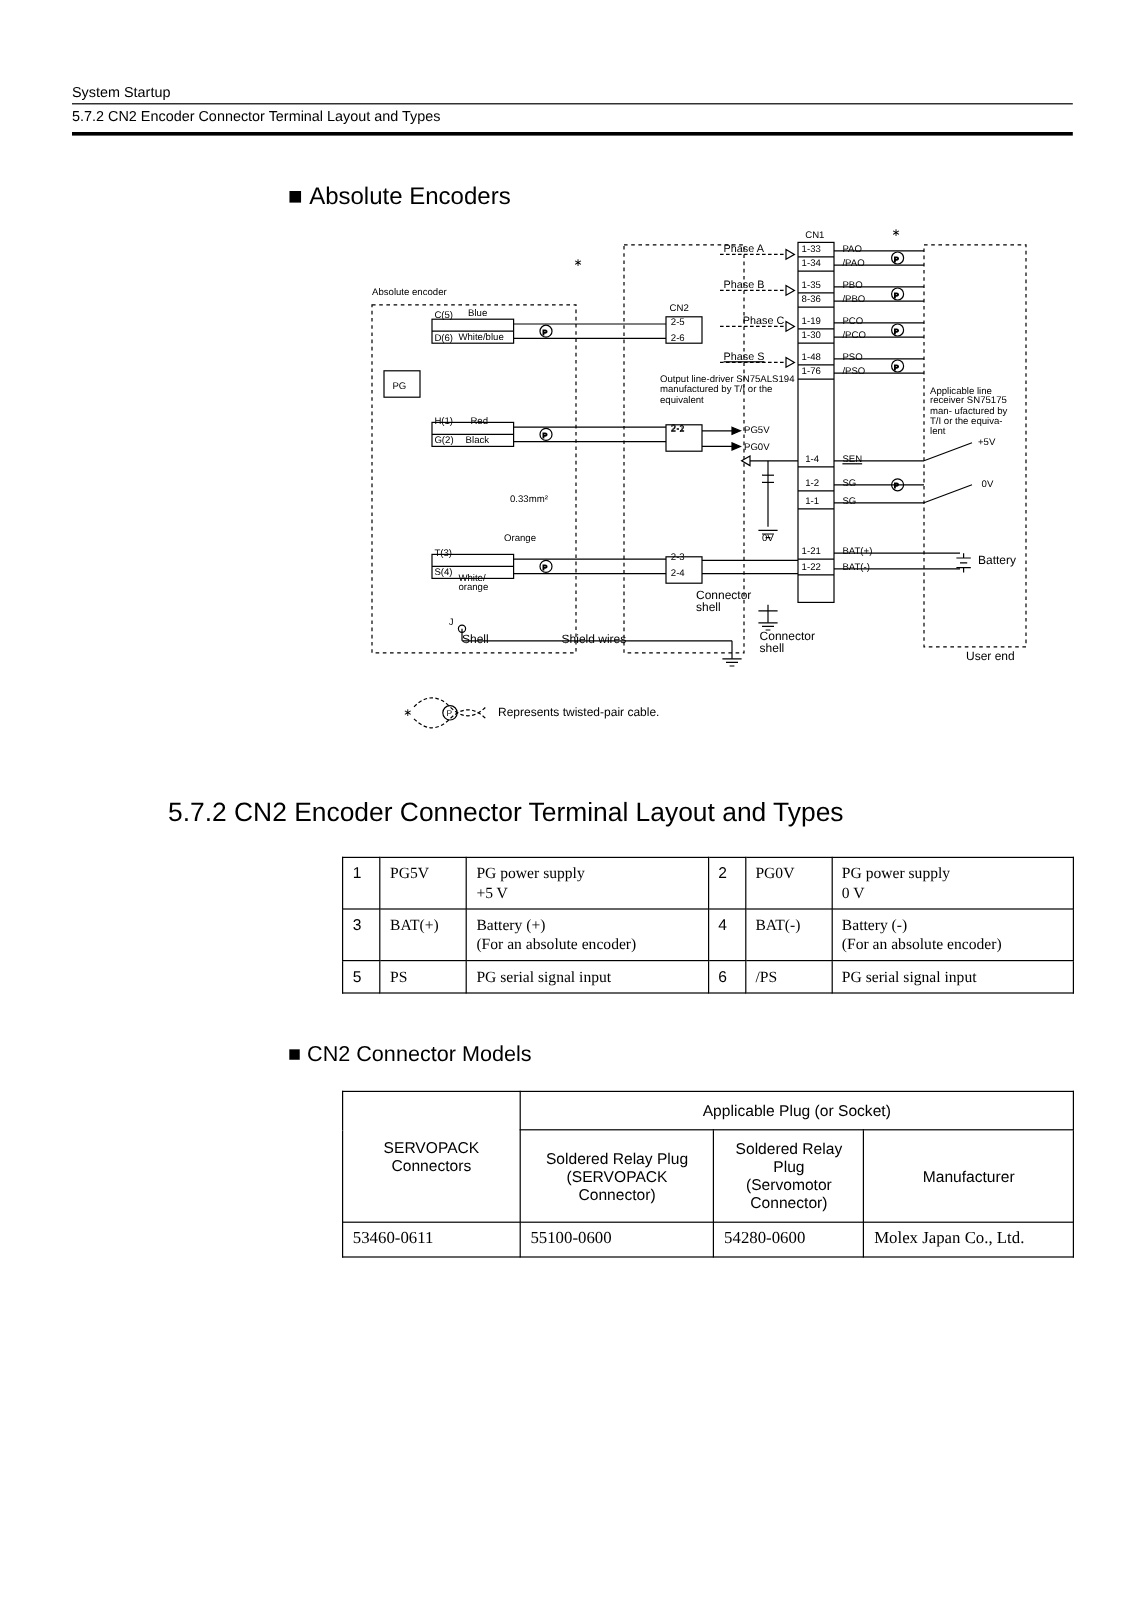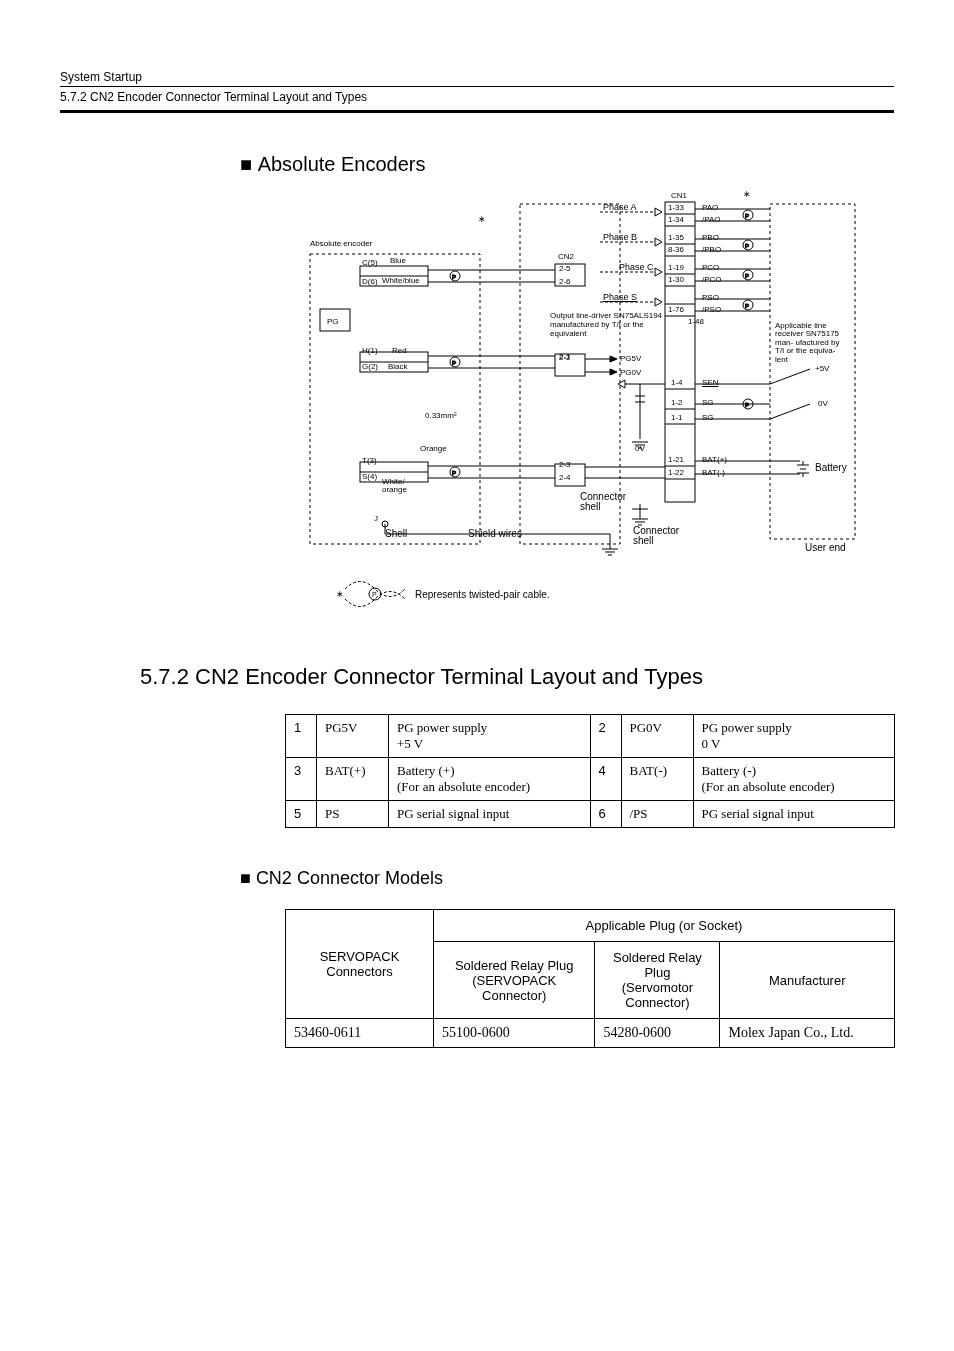--- a/index.html
+++ b/index.html
@@ -298,21 +298,21 @@
     <div class="diag-text" style="left:320px; top:174px;">PG0V</div>
     <div class="diag-text" style="left:335px; top:250px;">0V</div>
 
     <div class="diag-text" style="left:371px; top:-3px;">CN1</div>
     <div class="diag-text" style="left:368px; top:9px;">1-33</div>
     <div class="diag-text" style="left:368px; top:21px;">1-34</div>
     <div class="diag-text" style="left:368px; top:39px;">1-35</div>
     <div class="diag-text" style="left:368px; top:51px;">8-36</div>
     <div class="diag-text" style="left:368px; top:69px;">1-19</div>
     <div class="diag-text" style="left:368px; top:81px;">1-30</div>
-    <div class="diag-text" style="left:388px; top:99px;margin-top:24px;">1-48</div>
+    <div class="diag-text" style="left:368px; top:99px;">1-48</div>
     <div class="diag-text" style="left:368px; top:111px;">1-76</div>
     <div class="diag-text" style="left:371px; top:184px;">1-4</div>
     <div class="diag-text" style="left:371px; top:204px;">1-2</div>
     <div class="diag-text" style="left:371px; top:219px;">1-1</div>
     <div class="diag-text" style="left:368px; top:261px;">1-21</div>
     <div class="diag-text" style="left:368px; top:274px;">1-22</div>
 
     <div class="diag-text" style="left:402px; top:9px;">PAO</div>
     <div class="diag-text" style="left:402px; top:21px;">/PAO</div>
     <div class="diag-text" style="left:402px; top:39px;">PBO</div>

